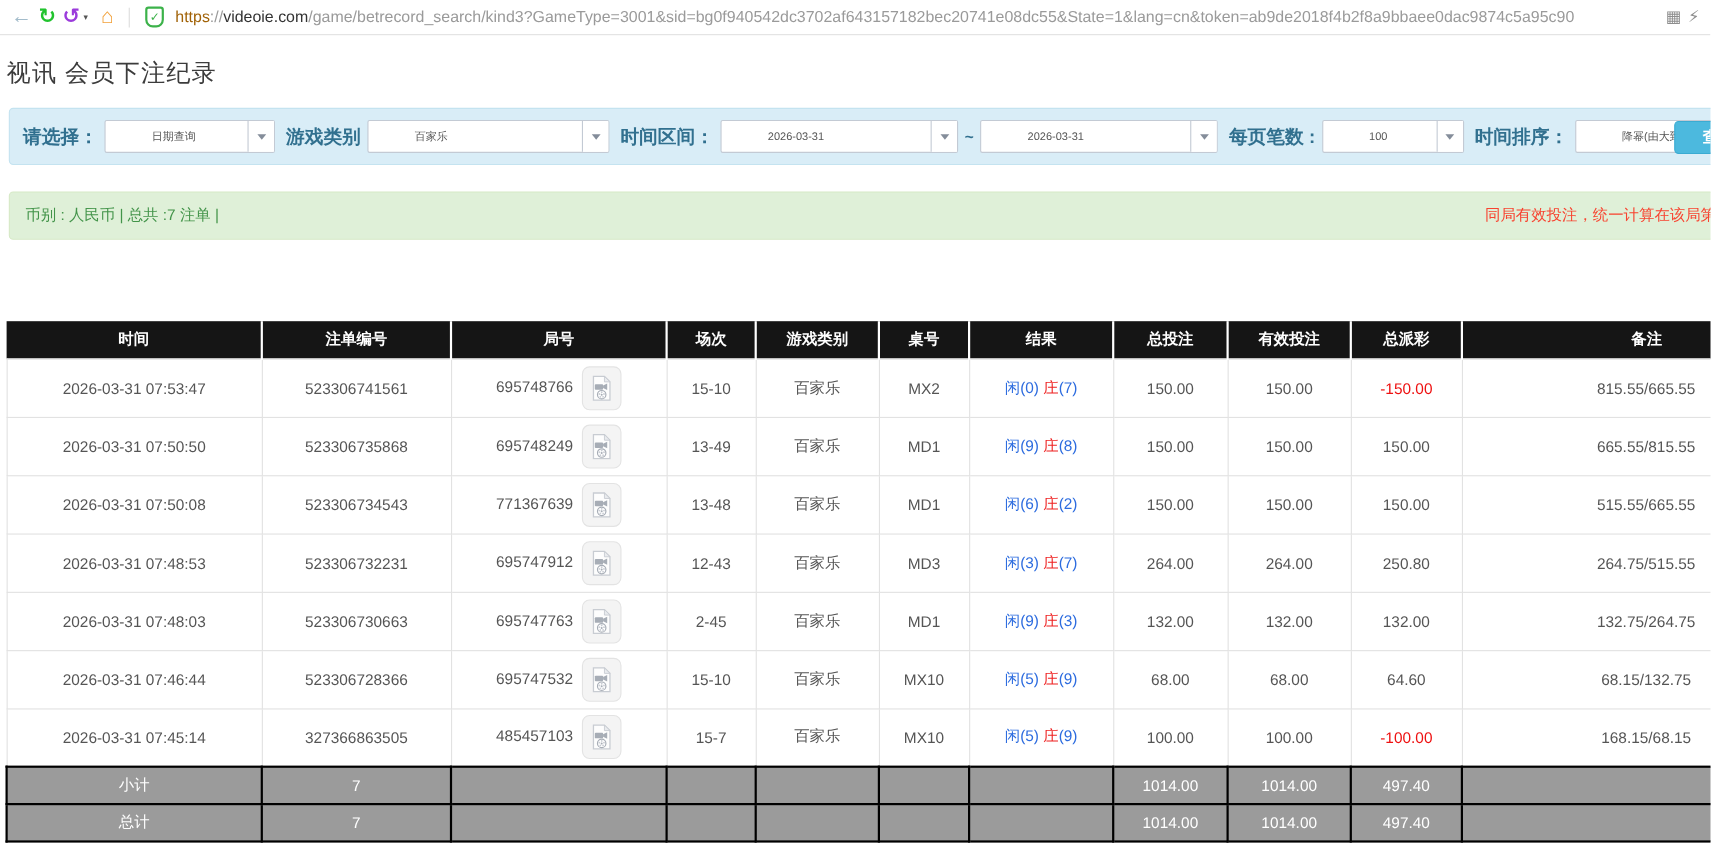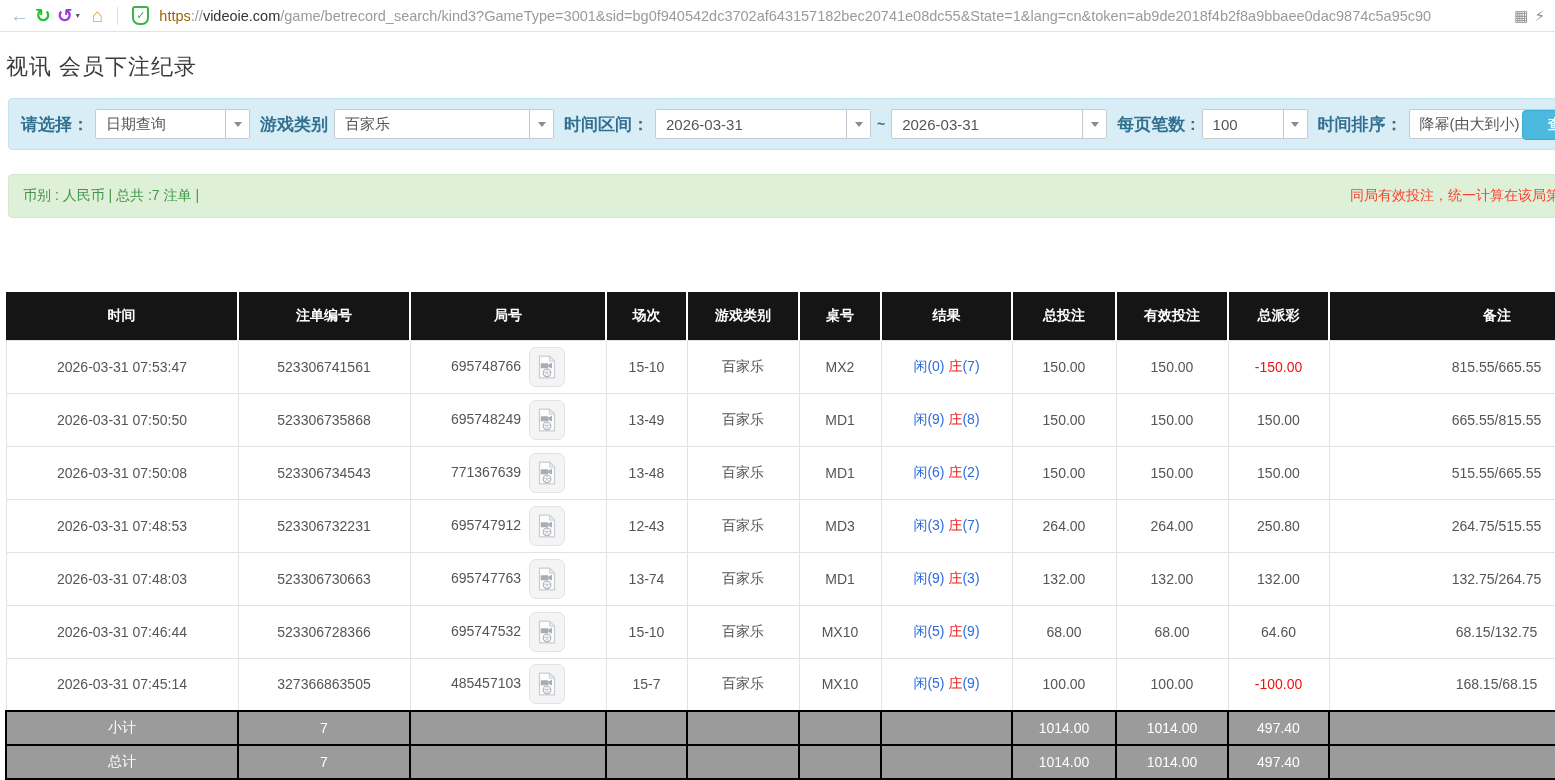--- a/index.html
+++ b/index.html
@@ -33,43 +33,43 @@
 
   
   .filter-panel { position:relative; margin-left:8px; width:1700px; height:52px;
                   background:#d9edf7; border:1px solid #c4e3f0; border-radius:4px;
                   display:flex; align-items:center; padding:0 12px; }
   .flabel { color:#31708f; font-weight:bold; font-size:17px; white-space:nowrap; margin-right:6px; }
   .fgroup { display:flex; align-items:center; margin-right:10px; }
   .combo { display:inline-flex; height:30px; background:#fff;
            border:1px solid #c3cad4; border-radius:2px; align-items:stretch; cursor:pointer; }
   .combo .cval { flex:1; display:flex; align-items:center; padding:0 10px;
-                 font-size:15px; color:#555; white-space:nowrap; overflow:hidden; }
+                 font-size:10px; color:#555; white-space:nowrap; overflow:hidden;margin-left:32px; }
   .combo .ctrig { width:24px; border-left:1px solid #c3cad4; display:flex;
                   align-items:center; justify-content:center; background:#fff; }
   .tri { width:0; height:0; border-left:4px solid transparent; border-right:4px solid transparent;
          border-top:5px solid #848d9a; }
-  .w155{width:155px}.w220{width:220px}.w190{width:216px}.w117{width:106px}.w192{width:172px}
+  .w155{width:155px}.w220{width:220px}.w190{width:216px}.w117{width:129px}.w192{width:172px}
   .tilde { color:#31708f; font-size:14px; margin:0 6px; font-weight:bold; }
   .search-btn { position:absolute; left:1513px; top:11px; width:80px; height:30px;
                 background:#4cb9de; border:1px solid #3aabd2; border-radius:4px;
                 color:#fff; font-size:14px; font-weight:bold; cursor:pointer; }
 
   
   .summary-bar { position:relative; margin:24px 0 0 8px; width:1700px; height:44px;
                  background:#dff0d8; border:1px solid #d6e9c6; border-radius:4px;
                  display:flex; align-items:center; padding:0 14px; }
   .summary-left { color:#43944a; font-size:14px; }
   .summary-notice { position:absolute; left:1341px; top:0; height:100%;
                     display:flex; align-items:center; color:#f84330; font-size:14px; white-space:nowrap; }
 
   
   .bet-table { margin:74px 0 0 5px; width:1658px; border-collapse:collapse; table-layout:fixed; }
   .bet-table th { background:#151515; color:#fff; font-size:14px; font-weight:bold;
-                  height:48px; text-align:center; border-right:2px solid #fff; }
+                  height:34px; text-align:center; border-right:2px solid #fff; }
   .bet-table th:last-child { border-right:none; }
   .bet-table td { background:#fff; border:1px solid #e2e2e2; height:53px;
                   text-align:center; font-size:14px; color:#555; }
   .bet-table tfoot td { background:#9b9b9b; color:#fff; border:2px solid #000000; height:34px; }
   .c-time{width:232px}.c-betid{width:172px}.c-round{width:196px}.c-sess{width:81px}
   .c-game{width:112px}.c-table{width:82px}.c-result{width:131px}.c-tbet{width:104px}
   .c-vbet{width:112px}.c-pay{width:101px}.c-remark{width:335px}
   .amt-blue { color:#3377dd; cursor:pointer; }
   .payout.neg { color:#ee1111; }
   .res-player { color:#2d6cdf; }
@@ -338,21 +338,21 @@
         <circle cx="12" cy="21" r="4.6" fill="#fff" stroke="#a7adb6" stroke-width="1.3"></circle>
         <circle cx="12" cy="21" r="1.1" fill="#a7adb6"></circle>
         <circle cx="12" cy="18.3" r="1" fill="#c9cdd4"></circle>
         <circle cx="14.5" cy="20.2" r="1" fill="#c9cdd4"></circle>
         <circle cx="13.5" cy="23.3" r="1" fill="#c9cdd4"></circle>
         <circle cx="10.5" cy="23.3" r="1" fill="#c9cdd4"></circle>
         <circle cx="9.5" cy="20.2" r="1" fill="#c9cdd4"></circle>
       </svg>
           </button>
     </td>
-    <td>13-74</td>
+    <td>2-45</td>
     <td>百家乐</td>
     <td>MD1</td>
     <td>
       <span class="res-player">闲(9)</span>
       <span class="res-banker">庄</span><span class="res-bscore">(3)</span>
     </td>
     <td class="amt-blue">132.00</td>
     <td>132.00</td>
     <td class="payout">132.00</td>
     <td>132.75/264.75</td>

